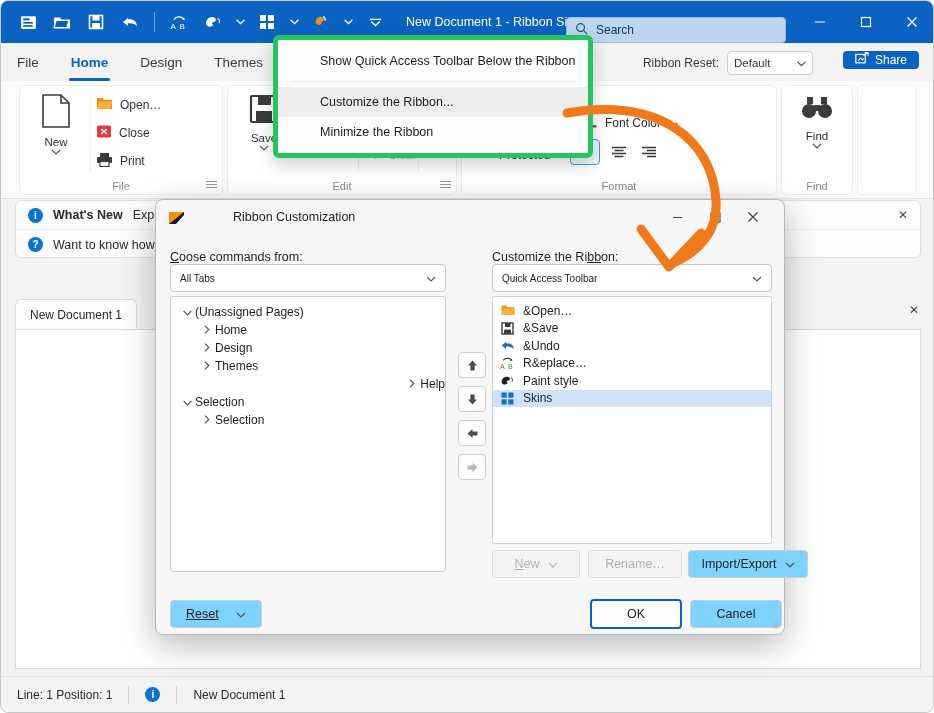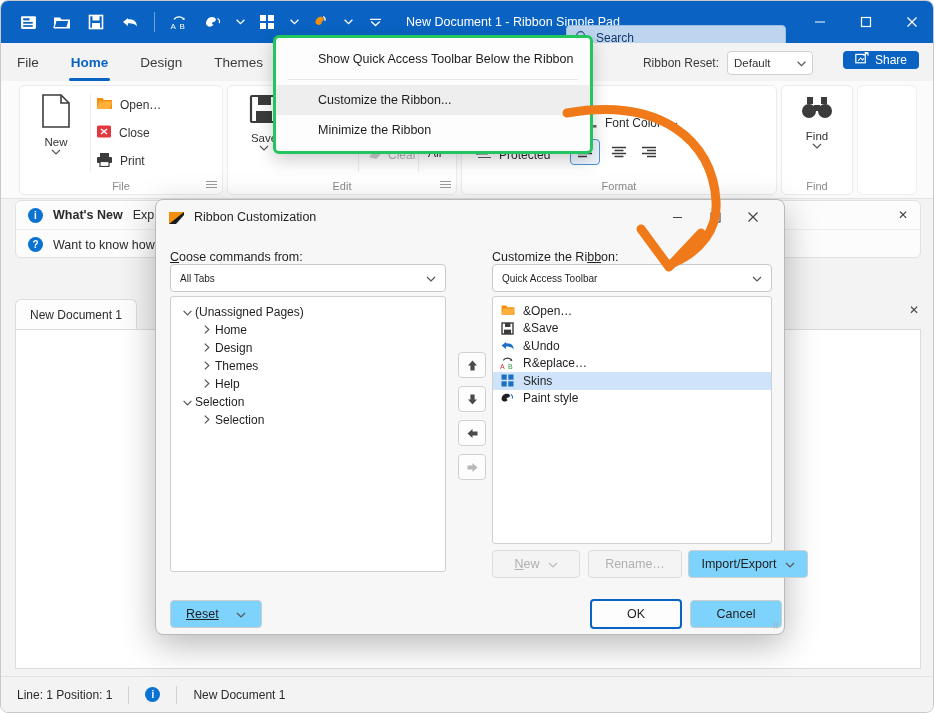--- a/index.html
+++ b/index.html
@@ -31,21 +31,21 @@
   .qcaret{
     width:20px; height:32px; display:flex; align-items:center; justify-content:center;
     color:#ffffff; cursor:pointer;
   }
   .qsep{ width:1px; height:20px; background:#6ba4de; margin:0 7px; }
   .wintitle{
     color:#ffffff; font-size:12.5px; white-space:nowrap;
     margin-left:14px;
   }
   .searchbox{
-    position:absolute; left:565px; top:24px; width:220px; height:26px;
+    position:absolute; left:565px; top:16px; width:220px; height:26px;
     background:#bdd5ef; border:1px solid #9dbfe4; border-radius:4px;
     display:flex; align-items:center; padding:0 8px; gap:8px;
     color:#15386b; font-size:12px; cursor:text;
   }
   .wctrls{ position:absolute; right:0; top:0; height:42px; display:flex; }
   .wc{ width:46px; height:42px; display:flex; align-items:center; justify-content:center;
        color:#fff; cursor:pointer; }
 
   
   .tabstrip{
@@ -145,39 +145,39 @@
     position:absolute; left:0; bottom:0; width:934px; height:36px;
     background:#f3f3f3; border-top:1px solid #e2e2e2;
     display:flex; align-items:center; gap:0px; padding:0 16px;
     font-size:12px; color:#2b2b2b;
   }
   .ssep{ width:1px; height:18px; background:#d2d2d2; margin:0 16px; }
 
   
   .qmenu{
     position:absolute; left:272px; top:34px; width:320px;
-    background:#fdfdfd; border:3px solid #22c55e; border-radius:6px;
+    background:#fdfdfd; border:5px solid #22c55e; border-radius:6px;
     box-shadow:0 6px 18px rgba(0,0,0,.20);
     padding:6px 0; z-index:60;
   }
   .qmi{
     height:30px; display:flex; align-items:center; padding:0 0 0 42px;
     font-size:12.5px; color:#1c1c1c; cursor:pointer;
   }
   .qmi.hl{ background:#eeeeee; }
   .qmsep{ height:1px; background:#e6e6e6; margin:5px 12px; }
 
   
   .dialog{
     position:absolute; left:154px; top:198px; width:630px; height:436px;
     background:#f7f7f7; border:1px solid #b9b9b9; border-radius:8px;
     box-shadow:0 10px 34px rgba(0,0,0,.28);
     z-index:80;
   }
-  .dlgbar{ height:34px; display:flex; align-items:center; padding:0 12px; }
+  .dlgbar{ height:34px; display:flex; align-items:center; padding:0 12px;gap:39px; }
   .dlgicon{ width:17px;height:17px; margin-right:9px; }
   .dlgtitle{ font-size:12.5px; color:#1f1f1f; }
   .dlgctrls{ margin-left:auto; display:flex; }
   .dc{ width:38px;height:32px;display:flex;align-items:center;justify-content:center;
        color:#444; cursor:pointer; font-size:13px;}
 
   .dlbl{ position:absolute; font-size:12.5px; color:#1f1f1f; }
   .combo{
     position:absolute; height:28px; background:#fff; border:1px solid #c9c9c9;
     border-radius:4px; display:flex; align-items:center; justify-content:space-between;
@@ -655,21 +655,21 @@
                 <path d="M0.8 0.6 L4.8 4.5 L0.8 8.4" fill="none" stroke="#555" stroke-width="1.2"></path>
               </svg></span>
             <span>Design</span>
           </div>
           <div class="tnode" style="padding-left: 24px;">
             <span class="chev"><svg width="6" height="9" viewBox="0 0 6 9">
                 <path d="M0.8 0.6 L4.8 4.5 L0.8 8.4" fill="none" stroke="#555" stroke-width="1.2"></path>
               </svg></span>
             <span>Themes</span>
           </div>
-          <div class="tnode" style="padding-left: 24px;">
+          <div class="tnode" style="padding-left: 24px; justify-content: flex-end;">
             <span class="chev"><svg width="6" height="9" viewBox="0 0 6 9">
                 <path d="M0.8 0.6 L4.8 4.5 L0.8 8.4" fill="none" stroke="#555" stroke-width="1.2"></path>
               </svg></span>
             <span>Help</span>
           </div>
           <div class="tnode" style="padding-left: 4px;">
             <span class="chev"><svg width="9" height="6" viewBox="0 0 9 6">
                 <path d="M0.6 0.8 L4.5 4.8 L8.4 0.8" fill="none" stroke="#555" stroke-width="1.2"></path>
               </svg></span>
             <span>Selection</span>
@@ -737,40 +737,40 @@
             <span style="width: 15px; display: flex; align-items: center; justify-content: center; flex: 0 0 auto;">
               <svg width="15" height="14" viewBox="0 0 15 14">
                 <path d="M3.2 4.4 A5 5 0 0 1 11.6 4.4" fill="none" stroke="#3b3b3b" stroke-width="1.1"></path>
                 <path d="M11.6 2.4 l0.8 2.3 l-2.3 0.3 z" fill="#3b3b3b"></path>
                 <text x="0" y="12.6" font-size="7" fill="#d0323c" font-family="sans-serif">A</text>
                 <text x="8" y="12.6" font-size="7" fill="#2d9a3e" font-family="sans-serif">B</text>
               </svg>
             </span>
             <span>R&amp;eplace…</span>
           </div>
+          <div class="lrow">
+            <span style="width: 15px; display: flex; align-items: center; justify-content: center; flex: 0 0 auto;">
+              <svg width="15" height="14" viewBox="0 0 15 14">
+                <path d="M1.6 8.4 C1.6 4.2 5 2 8.4 3 C10.8 3.8 10 6.2 8 6.6 C5.8 7.1 6.6 8.8 8 8.8 C6.2 11.2 2.9 11.2 1.6 8.4 Z" fill="#1f1f1f"></path>
+                <path d="M10.8 3.6 c1.7 .9 2.2 2.6 1.4 4" fill="none" stroke="#1b6fc4" stroke-width="1.1"></path>
+              </svg>
+            </span>
+            <span>Paint style</span>
+          </div>
           <div class="lrow sel">
             <span style="width: 15px; display: flex; align-items: center; justify-content: center; flex: 0 0 auto;">
               <svg width="13" height="13" viewBox="0 0 13 13">
                 <rect x="0.5" y="0.5" width="5.2" height="5.2" fill="#1b6fc4"></rect>
                 <rect x="7.3" y="0.5" width="5.2" height="5.2" fill="#1b6fc4"></rect>
                 <rect x="0.5" y="7.3" width="5.2" height="5.2" fill="#1b6fc4"></rect>
                 <rect x="7.3" y="7.3" width="5.2" height="5.2" fill="#1b6fc4"></rect>
               </svg>
             </span>
             <span>Skins</span>
           </div>
-          <div class="lrow">
-            <span style="width: 15px; display: flex; align-items: center; justify-content: center; flex: 0 0 auto;">
-              <svg width="15" height="14" viewBox="0 0 15 14">
-                <path d="M1.6 8.4 C1.6 4.2 5 2 8.4 3 C10.8 3.8 10 6.2 8 6.6 C5.8 7.1 6.6 8.8 8 8.8 C6.2 11.2 2.9 11.2 1.6 8.4 Z" fill="#1f1f1f"></path>
-                <path d="M10.8 3.6 c1.7 .9 2.2 2.6 1.4 4" fill="none" stroke="#1b6fc4" stroke-width="1.1"></path>
-              </svg>
-            </span>
-            <span>Paint style</span>
-          </div>
         </div>
     </div>
 
     <div class="dbtn dis" style="left:336px; top:350px; width:88px;">
       <span><span style="text-decoration:underline">N</span>ew</span>
       <span>
         <svg width="10" height="6" viewBox="0 0 10 6">
             <path d="M1 1 L5 5 L9 1" fill="none" stroke="#bbb" stroke-width="1.2"></path>
           </svg>
       </span>

